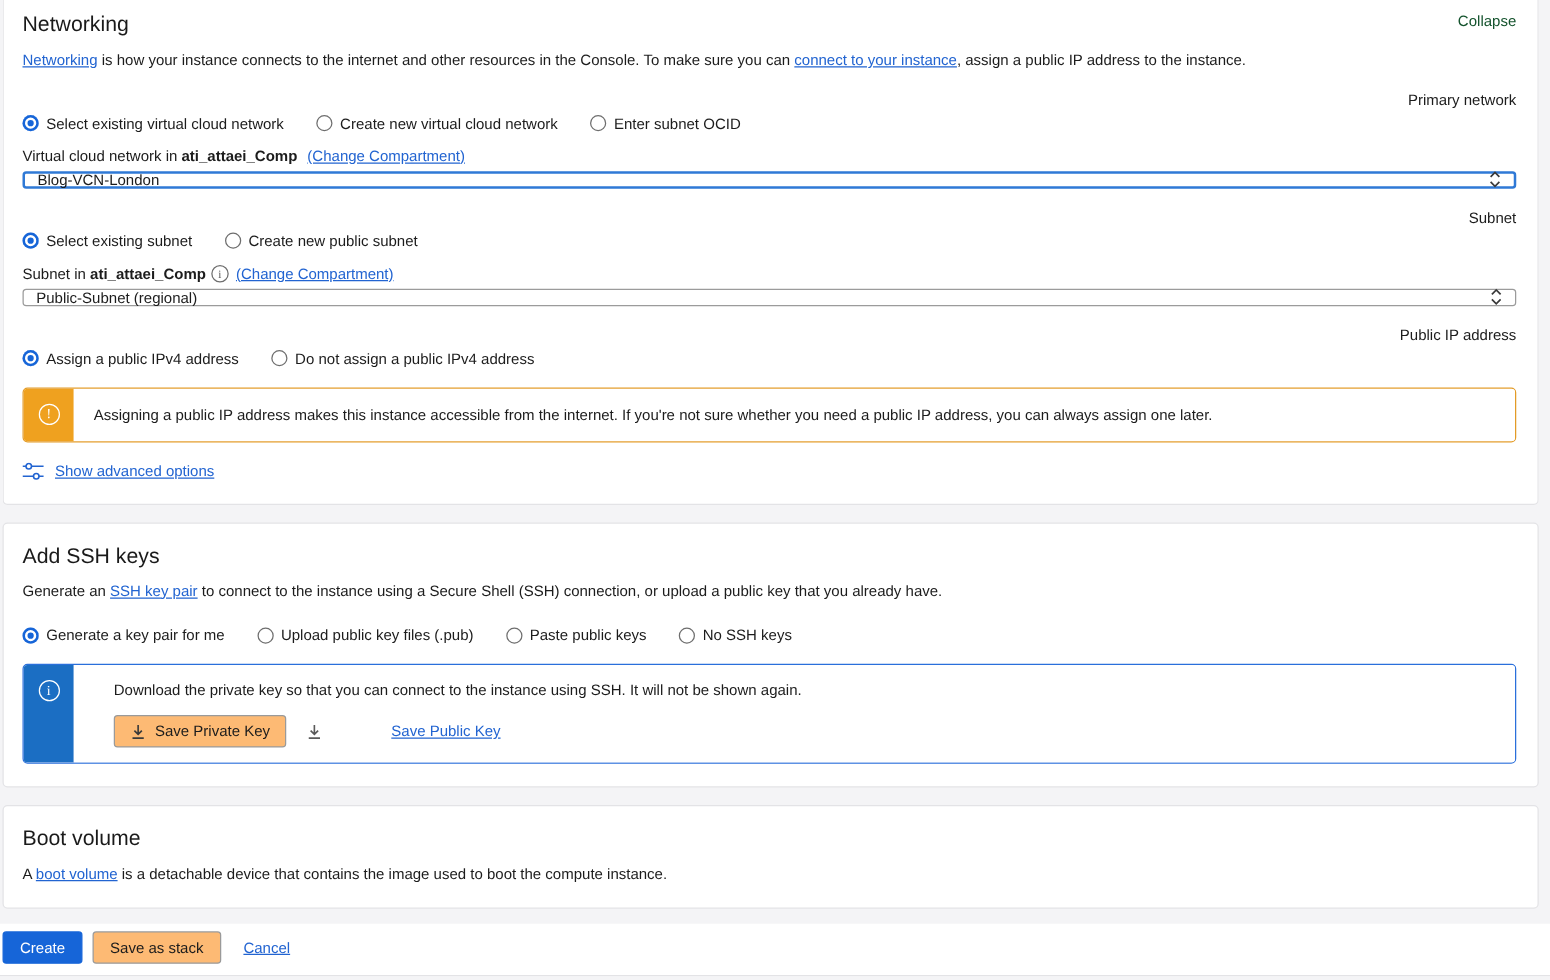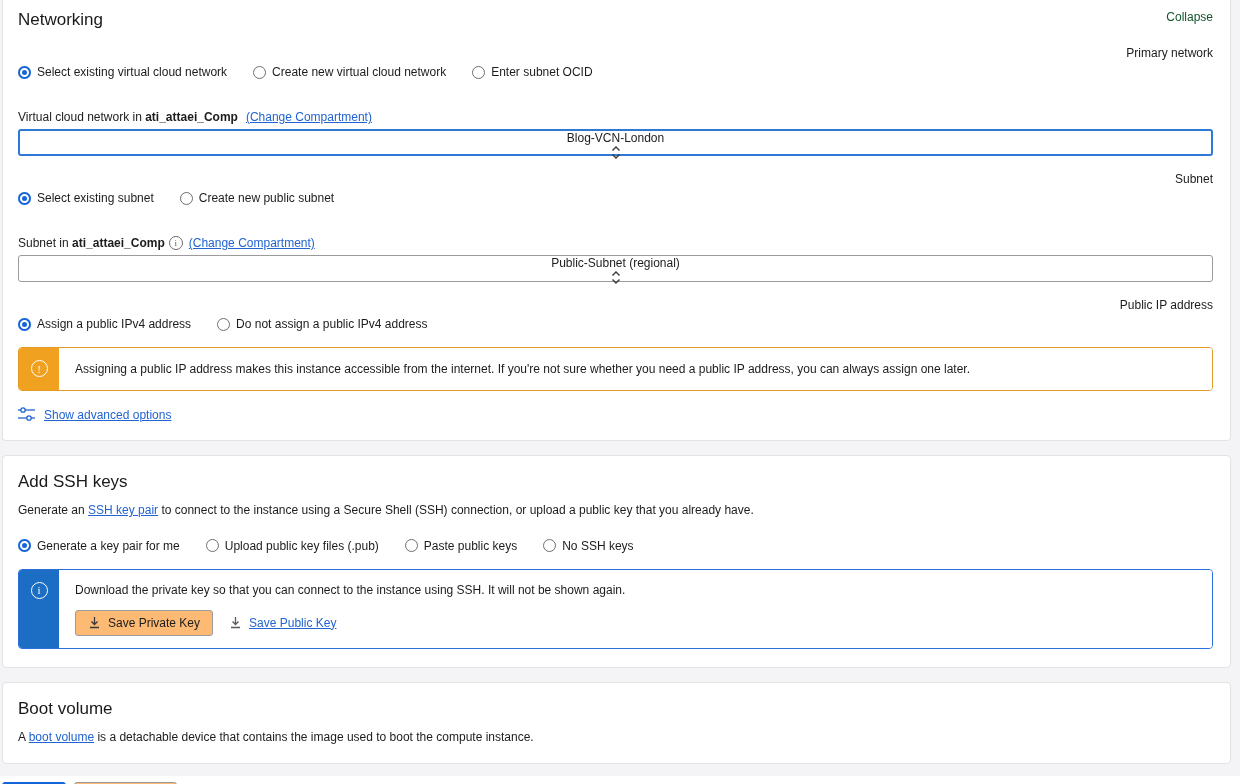--- a/index.html
+++ b/index.html
@@ -22,78 +22,81 @@
   .radio-row { display:flex; align-items:center; margin-top:5px; font-size:12px; }
   .radio-item { display:flex; align-items:center; margin-right:26px; cursor:pointer; }
   .radio {
     width:13px; height:13px; border-radius:50%;
     border:1px solid #6e6e6e; background:#fff; margin-right:6px; flex:0 0 auto;
   }
   .radio.checked {
     border:none; background:#1665d8;
     box-shadow: inset 0 0 0 2px #1665d8, inset 0 0 0 4px #fff;
   }
-  .field-label { font-size:12px; margin-top:31px; display:flex; align-items:center; }
+  .field-label { font-size:12px; margin-top:12px; display:flex; align-items:center; }
   .field-label b { font-weight:700; }
   .field-label .chg { margin-left:8px; font-size:12px; }
   .select {
-    margin-top:5px; height:27px; border:1px solid #9b9b9b; border-radius:3px;
+    margin-top:5px; height:14px; border:1px solid #9b9b9b; border-radius:3px;
     background:#fff; display:flex; align-items:center; justify-content:space-between;
-    padding:0 10px; font-size:12px; cursor:pointer;flex-direction:column;
+    padding:0 10px; font-size:12px; cursor:pointer;
   }
   .select.focused { border:2px solid #2f79d6; }
   .info-circle {
     display:inline-flex; align-items:center; justify-content:center;
     width:14px; height:14px; border:1px solid #6e6e6e; border-radius:50%;
     font-size:9px; font-style:normal; color:#5a5a5a; margin:0 6px 0 4px; font-family:"Liberation Serif",serif;
   }
   .banner { display:flex; border-radius:4px; overflow:hidden; margin-top:16px; }
   .banner.warning { border:1px solid #e39b26; }
   .banner.info { border:1px solid #2a6fdb; }
   .banner-icon-col {
     width:40px; flex:0 0 40px; display:flex; justify-content:center; padding-top:12px;
   }
   .banner.warning .banner-icon-col { background:#efa11f; }
   .banner.info .banner-icon-col { background:#1b6ec3; }
   .banner-glyph {
     width:17px; height:17px; border:1px solid #fff; border-radius:50%;
     color:#fff; display:flex; align-items:center; justify-content:center;
     font-size:11px; font-family:"Liberation Serif",serif;
   }
-  .banner-body { flex:1; background:#fff; padding:12px 16px; font-size:12px; line-height:1.35; }
+  .banner-body { flex:1; background:#fff; padding:12px 32px; font-size:12px; line-height:1.35; }
   .banner.warning .banner-body { display:flex; align-items:center; padding:0 16px; min-height:42px; }
   .adv-row { display:flex; align-items:center; margin-top:16px; font-size:12px; }
   .adv-row svg { margin-right:9px; }
   .btn-row { display:flex; align-items:center; margin-top:12px; }
   .btn {
     display:inline-flex; align-items:center; font-size:12px; border-radius:3px;
     padding:5px 12px; cursor:pointer; border:1px solid transparent; background:#fdba74;
   }
   .btn.outlined { border-color:#9a9a9a; color:#1c1c1c; }
   .btn.primary { background:#1665d8; color:#fff; border-color:#1665d8; }
   .btn .dl { margin-right:7px; display:inline-flex; }
-  .link-with-icon { display:inline-flex; align-items:center; margin-left:16px; font-size:12px; }
+  .link-with-icon { display:inline-flex; align-items:center; margin-left:16px; font-size:12px;gap:48px; }
   .link-with-icon .dl { margin-right:7px; display:inline-flex; }
   .footer {
     background:#fff; padding:6px 0 9px 2px; display:flex; align-items:center;
     margin-top:3px; border-bottom:1px solid #e3e3e6;
   }
   .footer .btn { margin-right:8px; padding:5px 13px; }
   .footer .cancel { font-size:12px; margin-left:10px; }
   .chevrons { display:flex; }
 </style>
 </head>
 <body>
 
 <section class="card first">
   <div class="card-head">
     <h1 class="section-title">Networking</h1>
     <span class="collapse-link">Collapse</span>
   </div>
 
+  <p class="desc">
+    <a>Networking</a><span> is how your instance connects to the internet and other resources in the Console. To make sure you can </span><a>connect to your instance</a><span>, assign a public IP address to the instance.</span>
+  </p>
 
   <div class="group-label">Primary network</div>
   <div class="radio-row">
     <label class="radio-item">
       <span class="radio checked"></span>
       <span>Select existing virtual cloud network</span>
     </label>
     <label class="radio-item">
       <span class="radio"></span>
       <span>Create new virtual cloud network</span>

